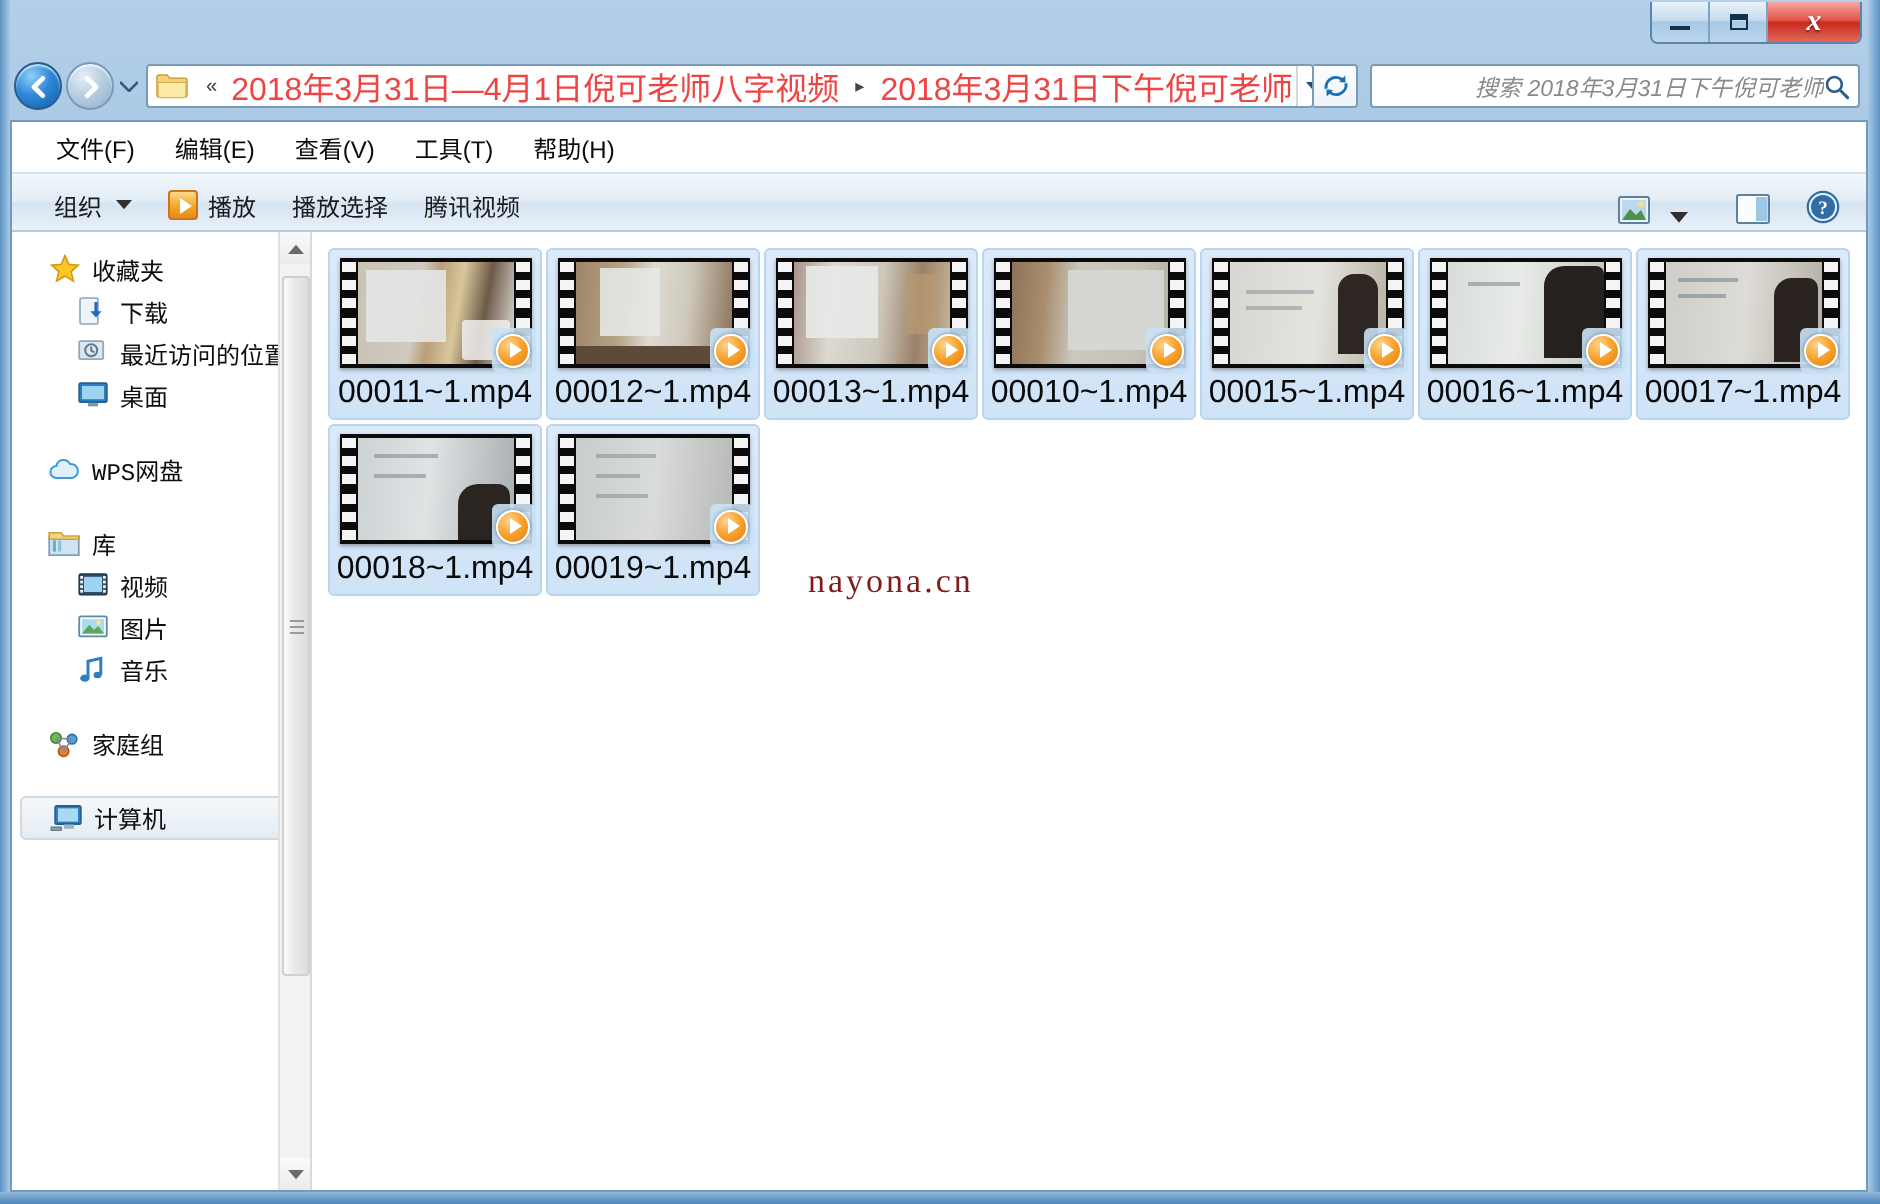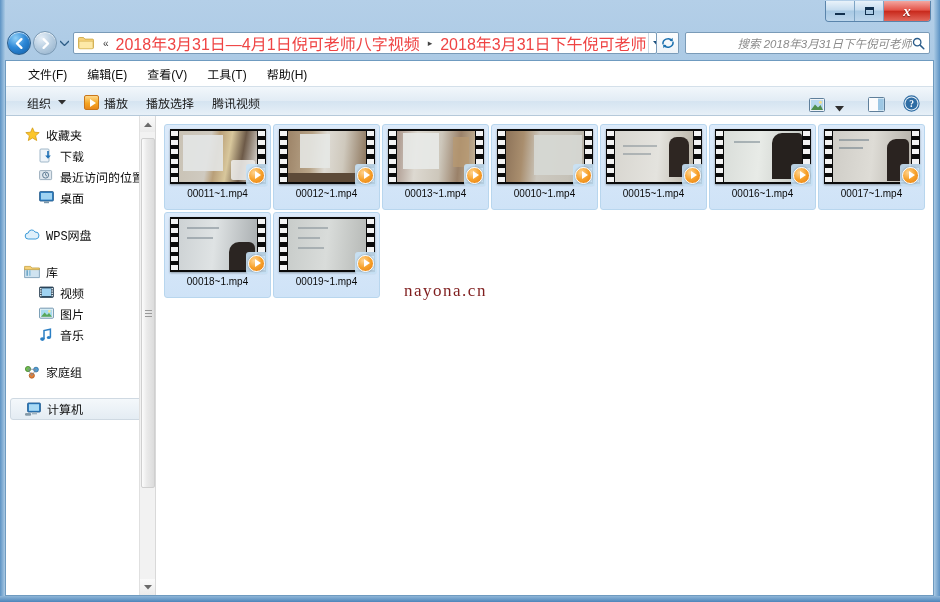--- a/index.html
+++ b/index.html
@@ -398,21 +398,21 @@
   }
   .play-badge .tri {
     width: 0; height: 0;
     border-left: 6px solid #fff;
     border-top: 4px solid transparent;
     border-bottom: 4px solid transparent;
     margin-left: 2px;
   }
   .tile-label {
     margin-top: 3px;
-    font-size: 10px;
+    font-size: 16px;
     color: #0a0a0a;
     text-align: left;
     white-space: nowrap;
   }
 
   #watermark {
     position: absolute;
     left: 248px;
     top: 165px;
     font-family: "Liberation Serif", "DejaVu Serif", serif;

